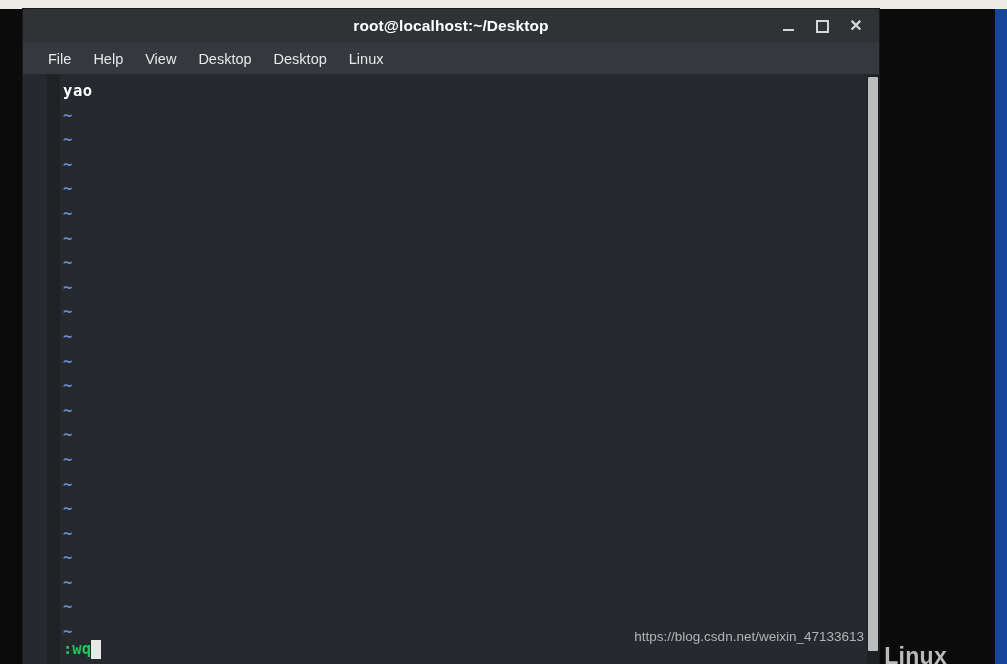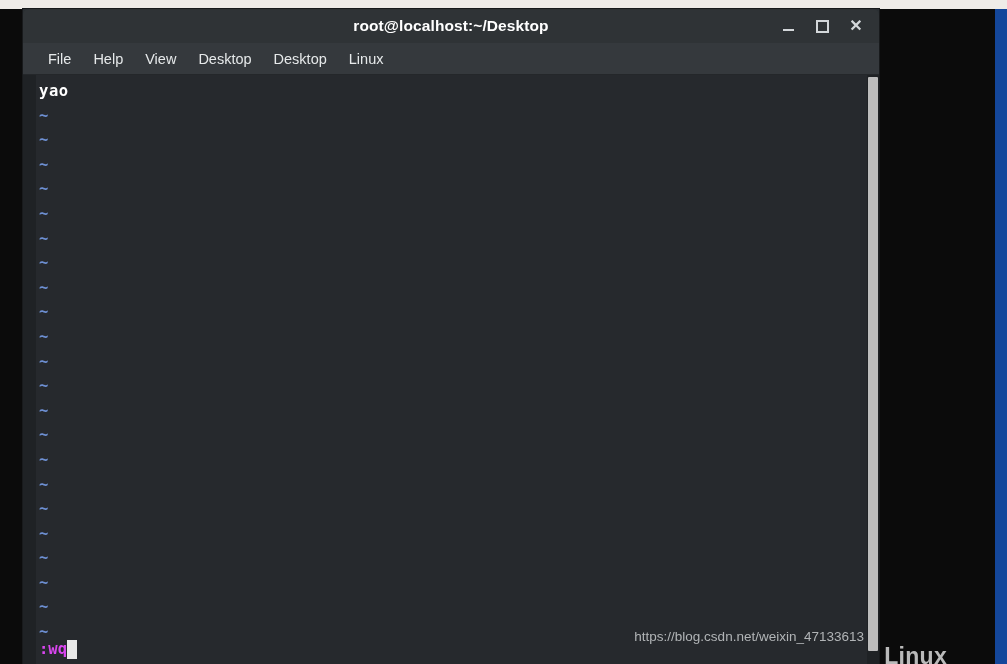--- a/index.html
+++ b/index.html
@@ -133,20 +133,21 @@
     user-select: none;
   }
 
   
   #terminal-body {
     flex: 1;
     position: relative;
     background: #26292d;
     display: flex;
     overflow: hidden;
+    padding-left: 24px;
   }
   #term-left-gutter {
     width: 13px;
     min-width: 13px;
     background: #1f2225;
   }
   #term-screen {
     flex: 1;
     position: relative;
     background: #26292d;
@@ -173,21 +174,21 @@
 
   
   #vim-cmdline {
     position: absolute;
     left: 0;
     bottom: 5px;
     padding-left: 3px;
     font-family: "DejaVu Sans Mono", monospace;
     font-size: 15.5px;
     line-height: 20px;
-    color: #d946ef;
+    color: #22c55e;
     font-weight: bold;
     display: flex;
     align-items: center;
     white-space: pre;
   }
   #vim-cursor {
     display: inline-block;
     width: 10px;
     height: 19px;
     background: #e8e8e8;

